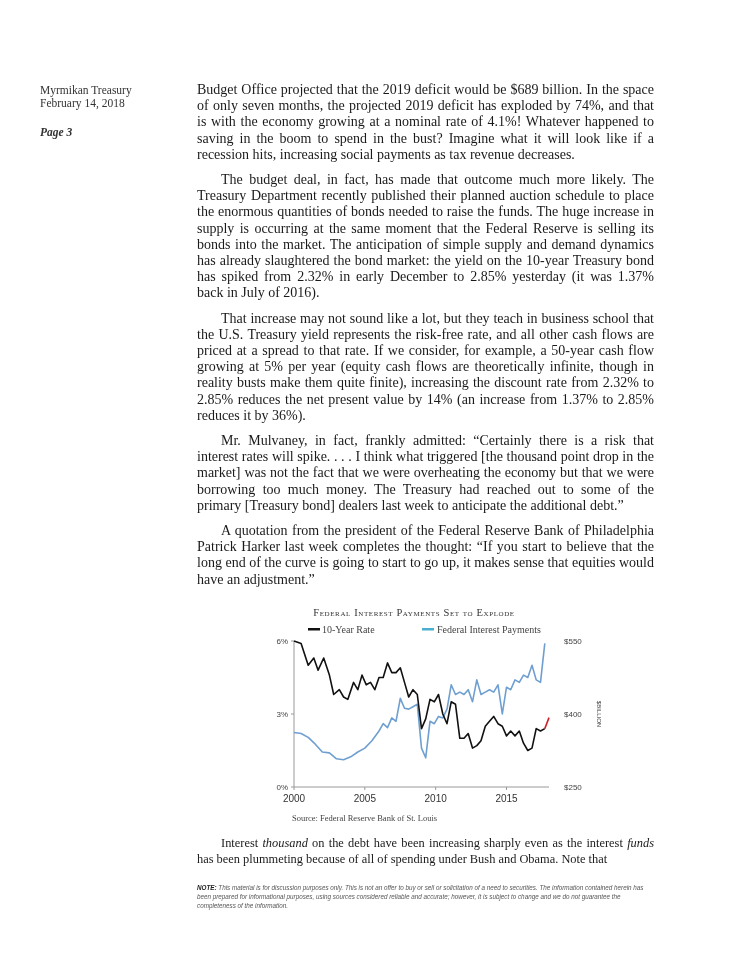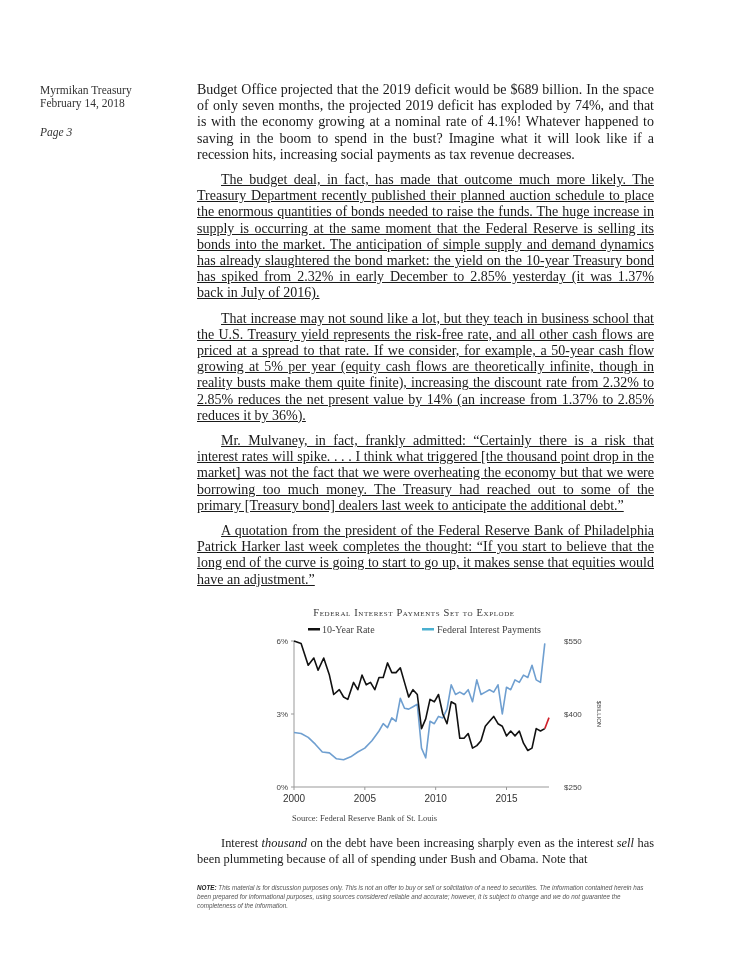--- a/index.html
+++ b/index.html
@@ -1,22 +1,22 @@
 <!DOCTYPE html>
 <html><head>
 <meta charset="utf-8">
 <style>
   html, body { margin: 0; padding: 0; background: #ffffff; }
   body { width: 741px; height: 960px; position: relative; overflow: hidden;
          font-family: "Liberation Serif", serif; color: #1a1a1a; }
   .sidebar { position: absolute; left: 40px; top: 84px; width: 140px; font-size: 11.5px; line-height: 13px; color: #333; }
-  .sidebar .page { margin-top: 16px; font-style: italic; }
+  .sidebar .page { margin-top: 16px; font-style: italic; font-weight: bold; }
   .main { position: absolute; left: 197px; top: 82px; width: 457px; font-size: 14px; line-height: 16.2px; text-align: justify; }
   .main p { margin: 0 0 9px 0; }
-  .main p.indent { text-indent: 24px; text-decoration: underline; }
+  .main p.indent { text-indent: 24px; }
   .chart { position: absolute; left: 264px; top: 600px; width: 340px; height: 225px; }
   .chart svg { display: block; }
   .after { position: absolute; left: 197px; top: 835px; width: 457px; font-size: 12.4px; line-height: 16.2px; text-align: justify; }
   .after p { margin: 0; text-indent: 24px; }
   .note { position: absolute; left: 197px; top: 883px; width: 457px; font-family: "Liberation Sans", sans-serif;
           font-size: 6.3px; line-height: 9px; color: #555; font-style: italic; }
   .note b { color: #222; }
 </style>
 </head>
 <body>
@@ -69,18 +69,18 @@
     <g id="lines">
         <path d="M30.0,132.5 L37.1,133.5 L44.2,137.4 L51.3,144.2 L58.3,152.0 L65.4,152.9 L72.5,158.8 L79.6,159.7 L86.7,156.8 L93.8,152.0 L100.8,148.1 L107.9,140.8 L115.0,131.0 L119.2,123.7 L123.5,127.6 L127.8,117.9 L132.0,121.3 L136.3,98.4 L140.5,108.2 L144.7,109.1 L149.0,106.7 L153.3,104.3 L157.5,148.1 L161.7,157.8 L166.0,121.3 L170.3,123.7 L174.5,116.4 L178.8,117.9 L183.0,109.1 L187.2,84.8 L191.5,94.5 L195.8,92.1 L200.0,94.5 L204.2,89.7 L208.5,101.8 L212.8,79.9 L217.0,94.5 L221.3,92.1 L225.5,89.7 L229.7,92.1 L234.0,84.8 L238.3,114.0 L242.5,87.2 L246.7,89.7 L251.0,79.9 L255.3,82.4 L259.5,75.1 L263.8,77.5 L268.0,65.3 L272.2,79.9 L276.5,82.4 L280.8,43.4" fill="none" stroke="#6f9fd0" stroke-width="1.6" stroke-linejoin="round"></path>
         <path d="M30.0,41.0 L37.1,43.4 L44.2,65.3 L49.8,58.0 L54.1,70.2 L59.7,58.0 L65.4,75.1 L69.7,94.5 L75.3,89.7 L79.6,97.0 L83.8,99.4 L89.5,82.4 L93.8,89.7 L98.0,75.1 L102.2,84.8 L106.5,82.4 L110.8,89.7 L115.0,77.5 L119.2,77.5 L123.5,62.9 L127.8,72.6 L132.0,72.6 L136.3,67.8 L140.5,82.4 L144.7,97.0 L149.0,89.7 L153.3,94.5 L157.5,128.6 L161.7,118.9 L166.0,99.4 L170.3,101.8 L174.5,94.5 L178.8,114.0 L183.0,123.7 L187.2,101.8 L191.5,104.3 L195.8,138.3 L200.0,138.3 L204.2,133.5 L208.5,148.1 L212.8,145.6 L217.0,140.8 L221.3,126.2 L225.5,121.3 L229.7,116.4 L234.0,123.7 L238.3,126.2 L242.5,135.9 L246.7,131.0 L251.0,135.9 L255.3,131.0 L259.5,143.2 L263.8,150.5 L268.0,148.1 L272.2,128.6 L276.5,131.0 L280.8,128.6" fill="none" stroke="#111111" stroke-width="1.6" stroke-linejoin="round"></path>
         <path d="M280.8,128.6 L285.0,117.6" fill="none" stroke="#d0202a" stroke-width="1.6"></path>
       </g>
     <text id="c-source" x="28" y="221" font-family="Liberation Serif, serif" font-size="8.5" fill="#444">Source: Federal Reserve Bank of St. Louis</text>
   </svg>
 </div>
 
 <div class="after">
-  <p><span>Interest </span><i>thousand</i><span> on the debt have been increasing sharply even as the interest </span><i>sell</i><span> has been plummeting because of all of spending under Bush and Obama. Note that</span></p>
+  <p><span>Interest </span><i>thousand</i><span> on the debt have been increasing sharply even as the interest </span><i>funds</i><span> has been plummeting because of all of spending under Bush and Obama. Note that</span></p>
 </div>
 
 <div class="note">
   <b>NOTE:</b><span> This material is for discussion purposes only. This is not an offer to buy or sell or solicitation of a need to securities. The information contained herein has been prepared for informational purposes, using sources considered reliable and accurate; however, it is subject to change and we do not guarantee the completeness of the information.</span>
 </div>
 
 </body></html>

